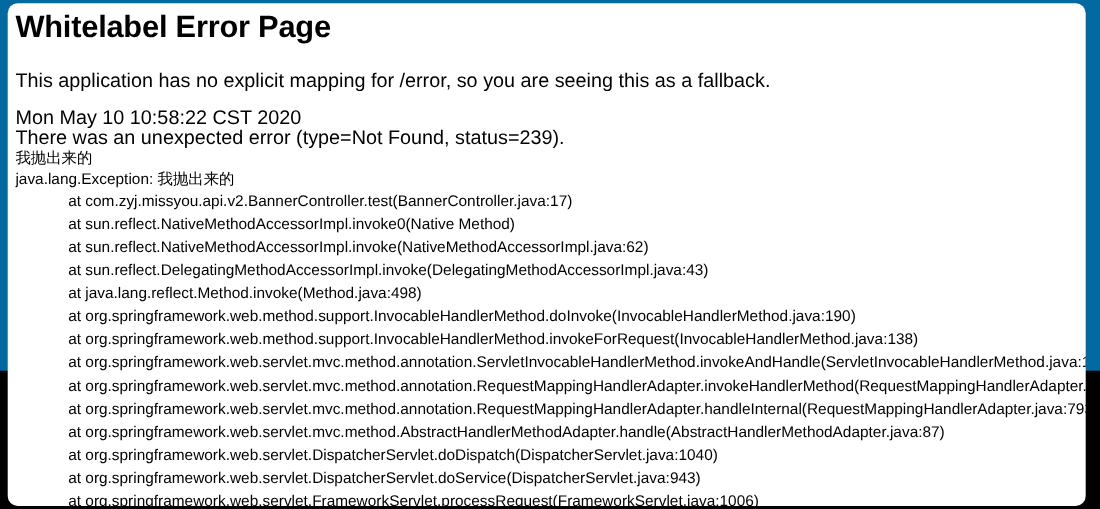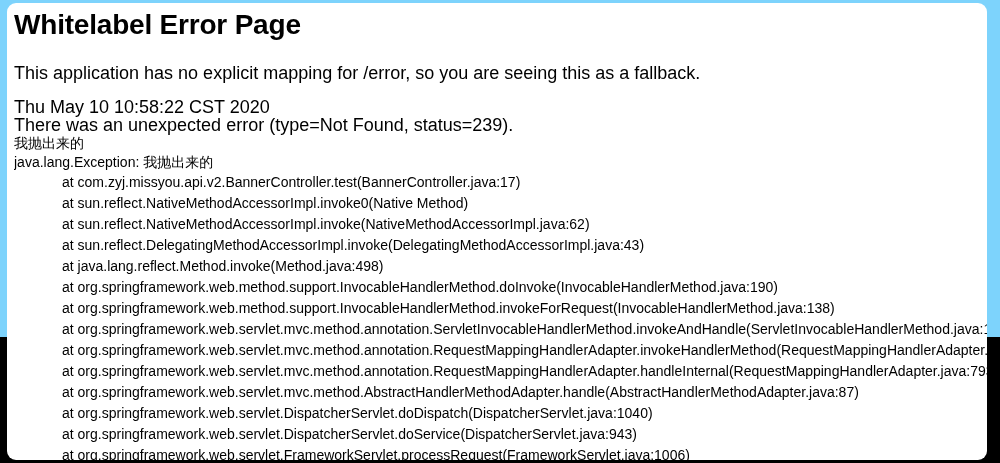--- a/index.html
+++ b/index.html
@@ -9,21 +9,21 @@
     width: 1000px;
     height: 463px;
     overflow: hidden;
   }
 
   
   .window-frame {
     position: relative;
     width: 1000px;
     height: 337px;
-    background: #7dd3fc;
+    background: #0369a1;
     box-sizing: border-box;
   }
 
   
   .page-viewport {
     position: absolute;
     left: 7px;
     top: 3px;
     width: 980px;
     height: 457px;
@@ -110,21 +110,21 @@
 <body>
 
 <div class="window-frame">
   <div class="page-viewport">
     <div class="page-content">
 
       <h1 class="error-title">Whitelabel Error Page</h1>
 
       <div class="error-paragraph p-fallback">This application has no explicit mapping for /error, so you are seeing this as a fallback.</div>
 
-      <div class="error-paragraph p-date">Thu May 10 10:58:22 CST 2020</div>
+      <div class="error-paragraph p-date">Mon May 10 10:58:22 CST 2020</div>
 
       <div class="error-paragraph p-status">There was an unexpected error (type=Not Found, status=239).</div>
 
       <pre class="stacktrace"><span class="st-line st-head">我抛出来的</span><span class="st-line st-head">java.lang.Exception: 我抛出来的</span><span class="st-line indent">at com.zyj.missyou.api.v2.BannerController.test(BannerController.java:17)</span><span class="st-line indent">at sun.reflect.NativeMethodAccessorImpl.invoke0(Native Method)</span><span class="st-line indent">at sun.reflect.NativeMethodAccessorImpl.invoke(NativeMethodAccessorImpl.java:62)</span><span class="st-line indent">at sun.reflect.DelegatingMethodAccessorImpl.invoke(DelegatingMethodAccessorImpl.java:43)</span><span class="st-line indent">at java.lang.reflect.Method.invoke(Method.java:498)</span><span class="st-line indent">at org.springframework.web.method.support.InvocableHandlerMethod.doInvoke(InvocableHandlerMethod.java:190)</span><span class="st-line indent">at org.springframework.web.method.support.InvocableHandlerMethod.invokeForRequest(InvocableHandlerMethod.java:138)</span><span class="st-line indent">at org.springframework.web.servlet.mvc.method.annotation.ServletInvocableHandlerMethod.invokeAndHandle(ServletInvocableHandlerMethod.java:106)</span><span class="st-line indent">at org.springframework.web.servlet.mvc.method.annotation.RequestMappingHandlerAdapter.invokeHandlerMethod(RequestMappingHandlerAdapter.java:888)</span><span class="st-line indent">at org.springframework.web.servlet.mvc.method.annotation.RequestMappingHandlerAdapter.handleInternal(RequestMappingHandlerAdapter.java:793)</span><span class="st-line indent">at org.springframework.web.servlet.mvc.method.AbstractHandlerMethodAdapter.handle(AbstractHandlerMethodAdapter.java:87)</span><span class="st-line indent">at org.springframework.web.servlet.DispatcherServlet.doDispatch(DispatcherServlet.java:1040)</span><span class="st-line indent">at org.springframework.web.servlet.DispatcherServlet.doService(DispatcherServlet.java:943)</span><span class="st-line indent">at org.springframework.web.servlet.FrameworkServlet.processRequest(FrameworkServlet.java:1006)</span></pre>
 
     </div>
   </div>
 </div>
 
 </body></html>

